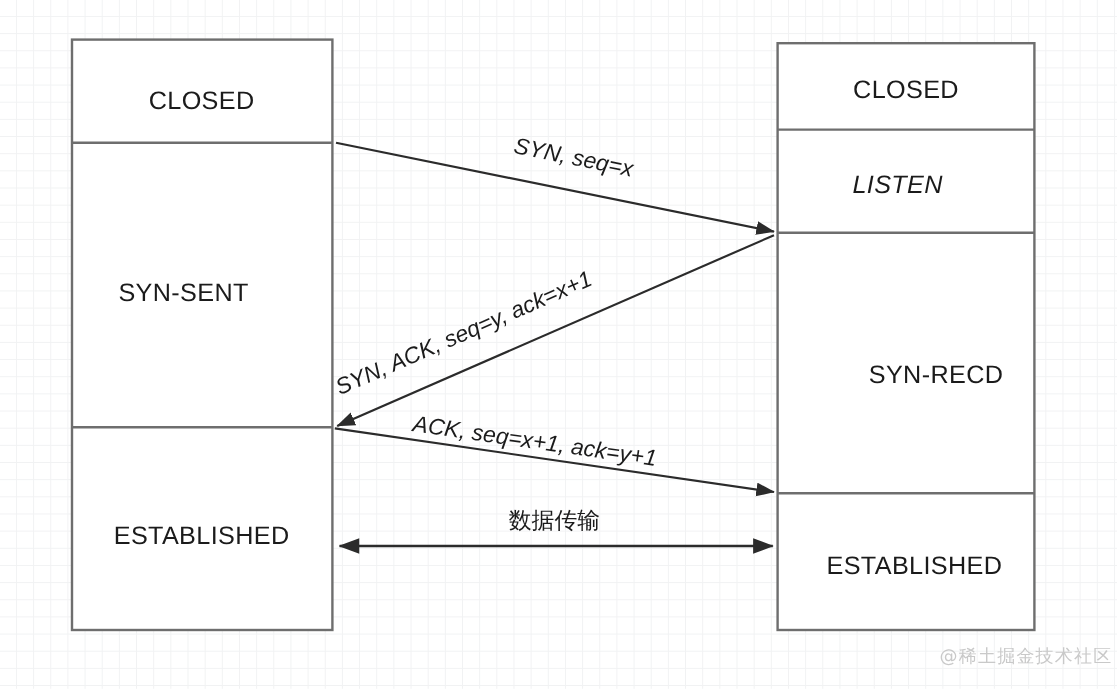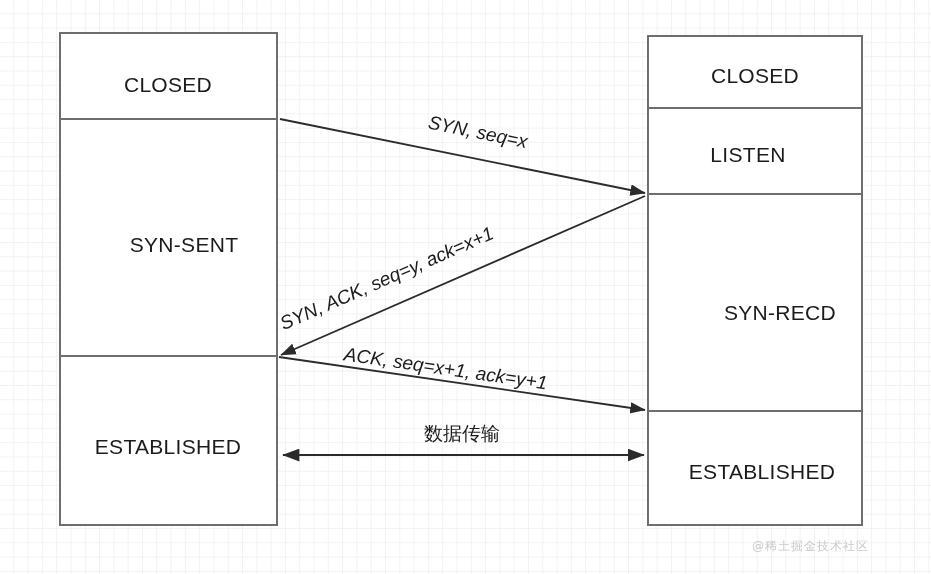--- a/index.html
+++ b/index.html
@@ -56,24 +56,25 @@
     position: absolute;
     font-family: "DejaVu Sans", "Liberation Sans", sans-serif;
     font-size: 19px;
     color: #1b1b1b;
     white-space: nowrap;
     transform: translate(-50%, -50%);
   }
   .watermark {
     position: absolute;
     font-family: "DejaVu Sans", "Liberation Sans", sans-serif;
-    font-size: 12px;
+    font-size: 15px;
     color: #c9c9c9;
     white-space: nowrap;
     letter-spacing: 1px;
+    margin-left: 31px;
   }
 </style>
 </head>
 <body>
 
 <div id="canvas">
 
   <svg id="diagram-svg" viewBox="0 0 931 574" xmlns="http://www.w3.org/2000/svg">
     <defs>
       <marker id="arrowhead" markerWidth="9" markerHeight="9" refX="8.2" refY="3.2" orient="auto" markerUnits="strokeWidth">
@@ -100,25 +101,25 @@
     <line x1="280" y1="119" x2="645" y2="193" stroke="#2b2b2b" stroke-width="1.8" marker-end="url(#arrowhead)"></line>
 
     <line x1="645" y1="196" x2="281" y2="355" stroke="#2b2b2b" stroke-width="1.8" marker-end="url(#arrowhead)"></line>
 
     <line x1="279" y1="357" x2="645" y2="410" stroke="#2b2b2b" stroke-width="1.8" marker-end="url(#arrowhead)"></line>
 
     <line x1="283" y1="455" x2="644" y2="455" stroke="#2b2b2b" stroke-width="2" marker-end="url(#arrowhead)" marker-start="url(#arrowhead-start)"></line>
   </svg>
 
   <div class="state-label" style="left:168px; top:85px;">CLOSED</div>
-  <div class="state-label" style="left:184px; top:245px;">SYN-SENT</div>
+  <div class="state-label" style="left:153px; top:245px;">SYN-SENT</div>
   <div class="state-label" style="left:168px; top:447px;">ESTABLISHED</div>
 
   <div class="state-label" style="left:755px; top:76px;">CLOSED</div>
-  <div class="state-label" style="left:748px; top:155px;">LISTEN</div>
+  <div class="state-label" style="left:748px; top:155px;font-style:italic;">LISTEN</div>
   <div class="state-label" style="left:780px; top:313px;">SYN-RECD</div>
   <div class="state-label" style="left:762px; top:472px;">ESTABLISHED</div>
 
   <div class="msg-label" style="left:424px; top:133px; transform: rotate(11.4deg) translateY(-100%);">SYN,  seq=x</div>
 
   <div class="msg-label" style="left:290px; top:334px; transform: rotate(-23.6deg) translateY(-100%);">SYN, ACK,  seq=y,  ack=x+1</div>
 
   <div class="msg-label" style="left:341px; top:365px; transform: rotate(8.2deg) translateY(-100%);">ACK,  seq=x+1,  ack=y+1</div>
 
   <div class="cjk-label" style="left:462px; top:434px;font-family:Liberation Mono, monospace;">数据传输</div>

